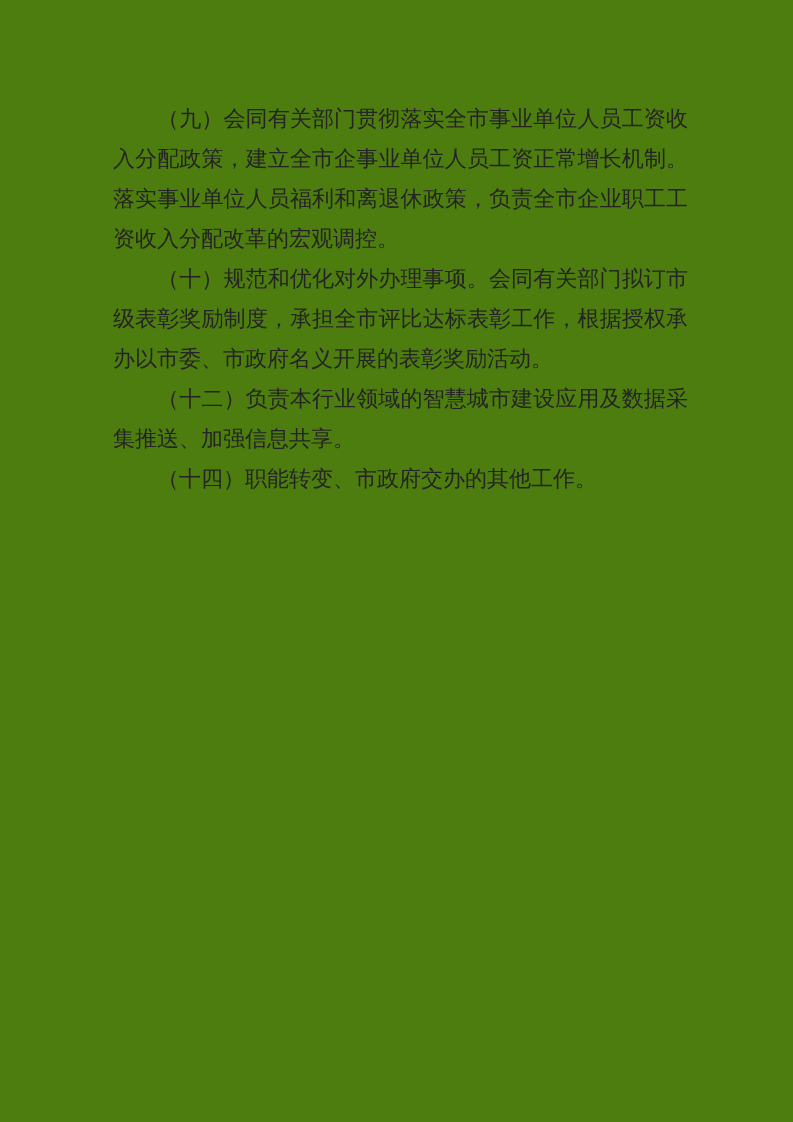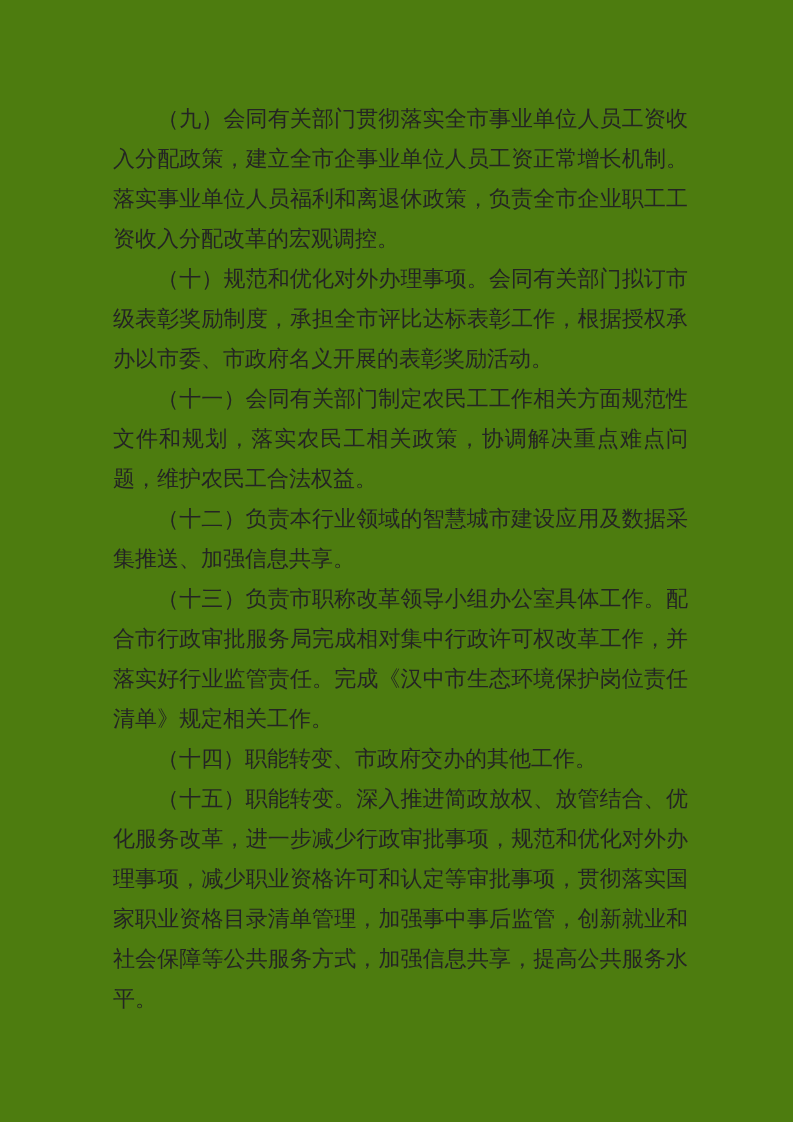--- a/index.html
+++ b/index.html
@@ -31,19 +31,16 @@
     word-break: break-all;
   }
 </style>
 </head>
 <body>
 
 <div class="page">
   <div class="doc-body">
     <p>（九）会同有关部门贯彻落实全市事业单位人员工资收入分配政策，建立全市企事业单位人员工资正常增长机制。落实事业单位人员福利和离退休政策，负责全市企业职工工资收入分配改革的宏观调控。</p>
     <p>（十）规范和优化对外办理事项。会同有关部门拟订市级表彰奖励制度，承担全市评比达标表彰工作，根据授权承办以市委、市政府名义开展的表彰奖励活动。</p>
-    <p>（十一）会同有关部门制定农民工工作相关方面规范性文件和规划，落实农民工相关政策，协调解决重点难点问题，维护农民工合法权益。</p>
     <p>（十二）负责本行业领域的智慧城市建设应用及数据采集推送、加强信息共享。</p>
-    <p>（十三）负责市职称改革领导小组办公室具体工作。配合市行政审批服务局完成相对集中行政许可权改革工作，并落实好行业监管责任。完成《汉中市生态环境保护岗位责任清单》规定相关工作。</p>
     <p>（十四）职能转变、市政府交办的其他工作。</p>
-    <p>（十五）职能转变。深入推进简政放权、放管结合、优化服务改革，进一步减少行政审批事项，规范和优化对外办理事项，减少职业资格许可和认定等审批事项，贯彻落实国家职业资格目录清单管理，加强事中事后监管，创新就业和社会保障等公共服务方式，加强信息共享，提高公共服务水平。</p>
   </div>
 </div>
 
 </body></html>

